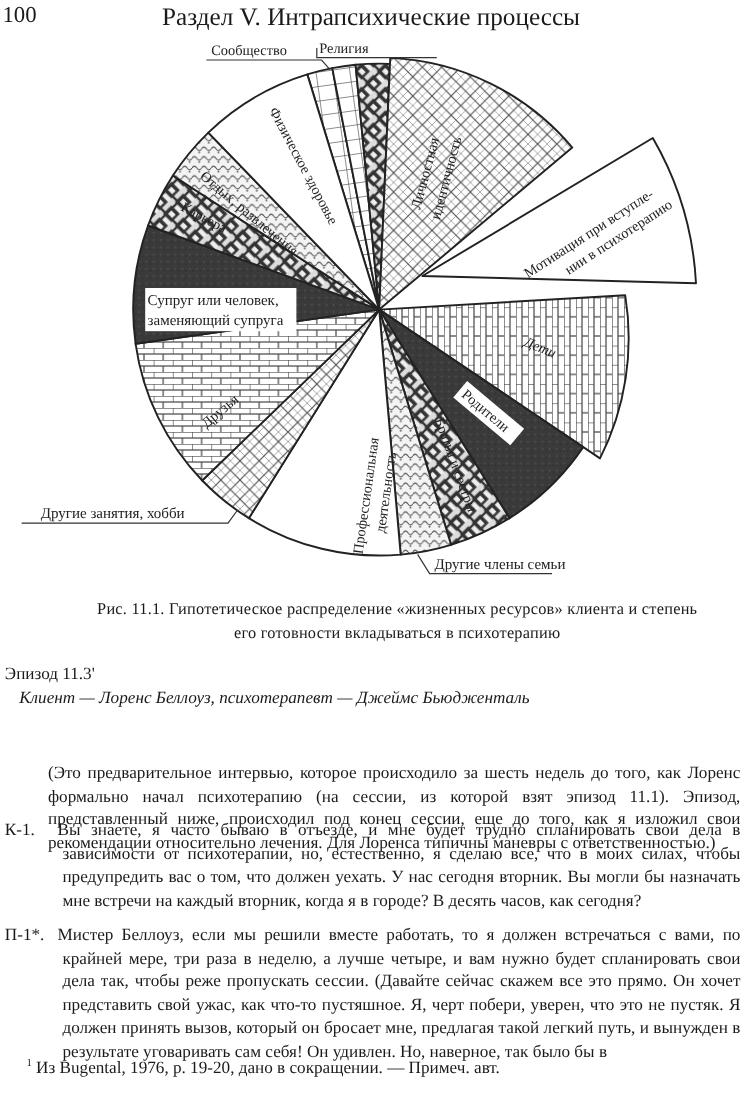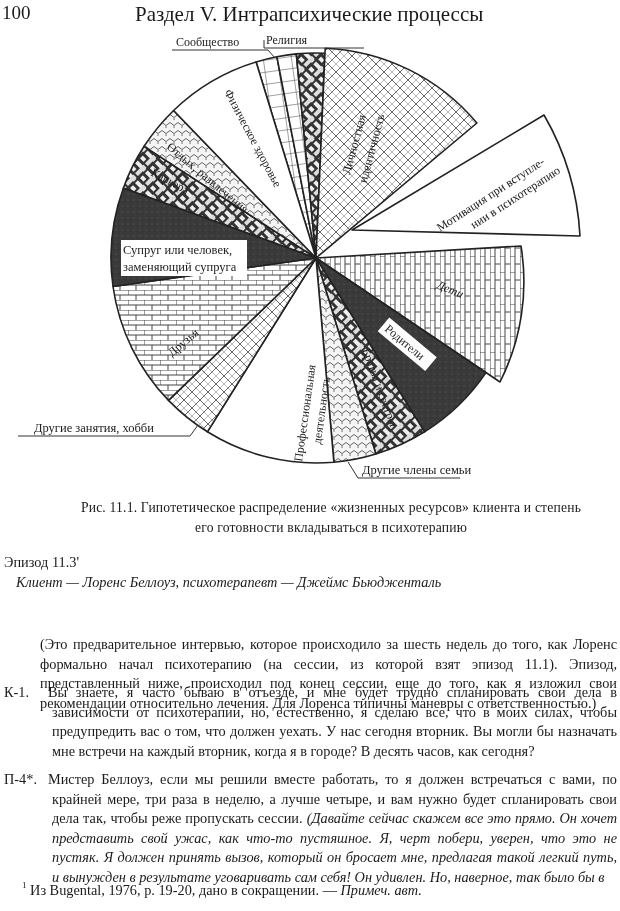--- a/index.html
+++ b/index.html
@@ -12,21 +12,21 @@
   .body-text { position:absolute; left:0; width:617px; font-size:14.3px; line-height:19.5px; }
   .ep-title { top:553px; left:4px; }
   .ep-persons { top:573px; font-style:italic; left:16px; }
   .para { text-align:justify; text-align-last:left;margin-top:40px; }
   .intro { top:595px; left:40px; width:577px; }
   .turn { left:4px; width:613px; }
   .turn .lbl { position:absolute; left:0; top:0; }
   .turn .txt { display:block; margin-left:48px; text-indent:-4px; text-align:justify; }
   .turn1 { top:683px; }
   .turn2 { top:770px; }
-  .it { font-style:italic; }
+  .it { }
   .footnote { position:absolute; left:22px; top:865px; font-size:14.3px;margin-top:17px; }
   .footnote sup { font-size:9px; vertical-align:top; position:relative; top:-2px; }
   svg text { font-family:"Liberation Serif", "DejaVu Serif", serif; fill:#222; }
 </style>
 </head>
 <body>
 
 <div class="page-num">100</div>
 <div class="running-head">Раздел V. Интрапсихические процессы</div>
 
@@ -167,20 +167,20 @@
 <div class="body-text ep-title">Эпизод 11.3'</div>
 <div class="body-text ep-persons">Клиент — Лоренс Беллоуз, психотерапевт — Джеймс Бьюдженталь</div>
 <div class="body-text para intro">(Это предварительное интервью, которое происходило за шесть недель до того, как Лоренс формально начал психотерапию (на сессии, из которой взят эпизод 11.1). Эпизод, представленный ниже, происходил под конец сессии, еще до того, как я изложил свои рекомендации относительно лечения. Для Лоренса типичны маневры с ответственностью.)</div>
 
 <div class="body-text turn turn1">
   <span class="lbl">К-1.</span>
   <span class="txt">Вы знаете, я часто бываю в отъезде, и мне будет трудно спланировать свои дела в зависимости от психотерапии, но, естественно, я сделаю все, что в моих силах, чтобы предупредить вас о том, что должен уехать. У нас сегодня вторник. Вы могли бы назначать мне встречи на каждый вторник, когда я в городе? В десять часов, как сегодня?</span>
 </div>
 
 <div class="body-text turn turn2">
-  <span class="lbl">П-4*.</span>
+  <span class="lbl">П-1*.</span>
   <span class="txt"><span>Мистер Беллоуз, если мы решили вместе работать, то я должен встречаться с вами, по крайней мере, три раза в неделю, а лучше четыре, и вам нужно будет спланировать свои дела так, чтобы реже пропускать сессии.</span> <span class="it">(Давайте сейчас скажем все это прямо. Он хочет представить свой ужас, как что-то пустяшное. Я, черт побери, уверен, что это не пустяк. Я должен принять вызов, который он бросает мне, предлагая такой легкий путь, и вынужден в результате уговаривать сам себя! Он удивлен. Но, наверное, так было бы в</span></span>
 </div>
 
 <div class="footnote">
   <sup>1</sup>
   <span>Из Bugental, 1976, p. 19-20, дано в сокращении. — </span><span class="it">Примеч. авт.</span>
 </div>
 
 </body></html>

